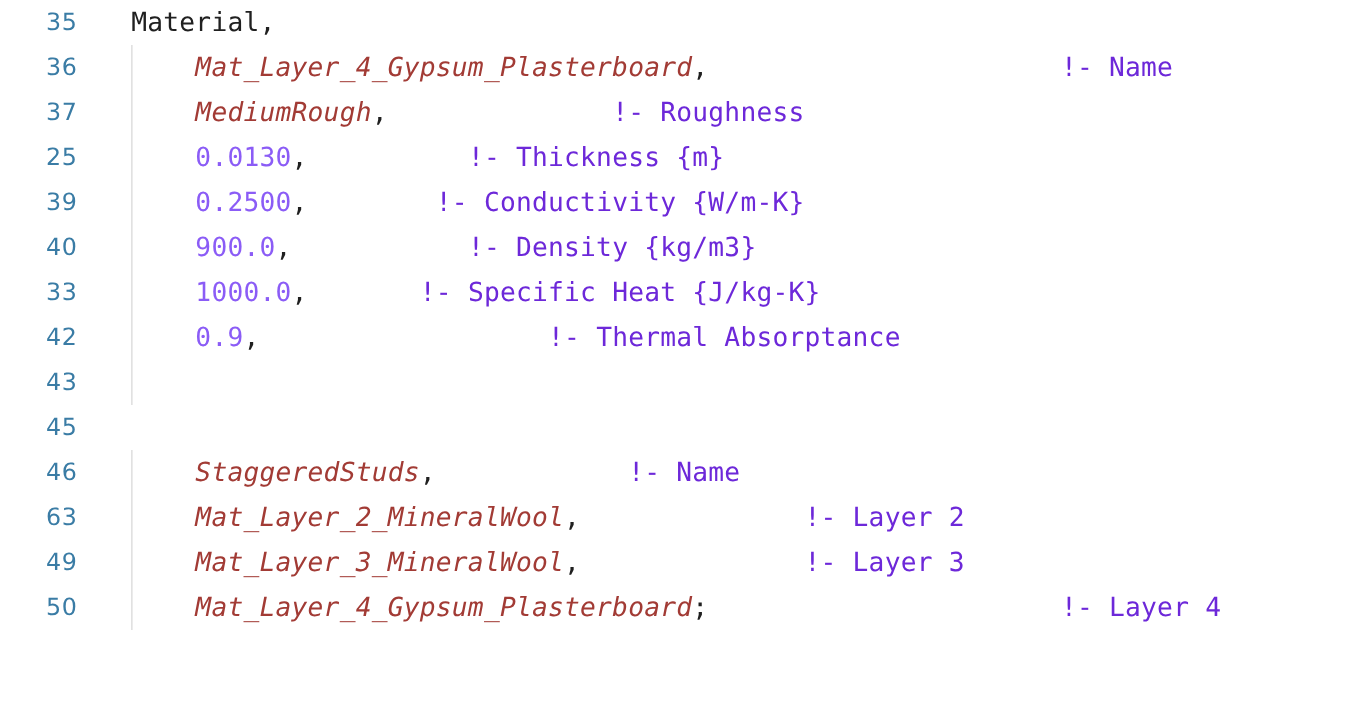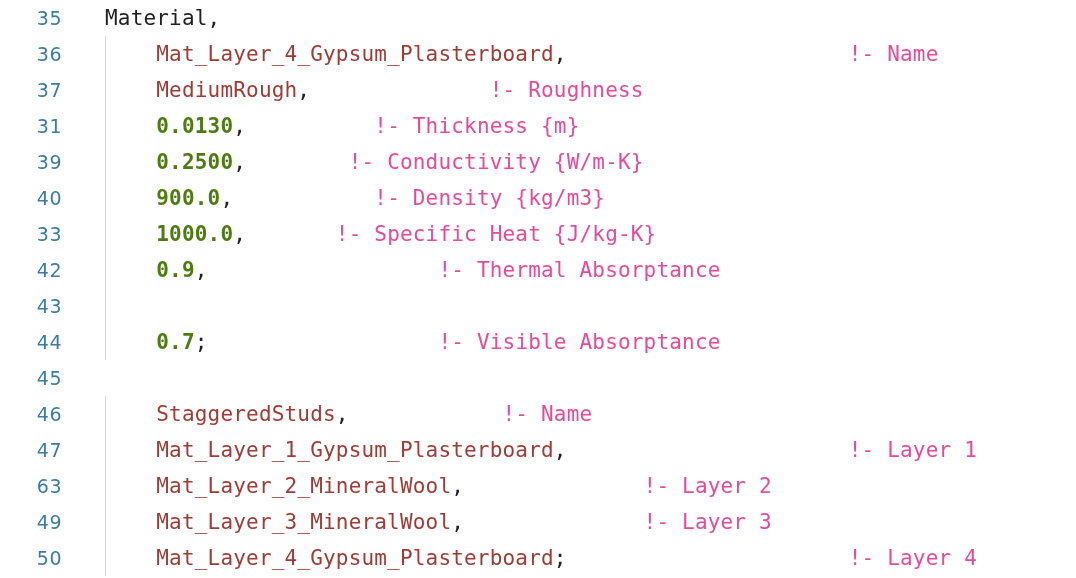--- a/index.html
+++ b/index.html
@@ -57,39 +57,37 @@
     position: absolute;
     left: 105px;
     top: 0;
     width: 1px;
     height: 36px;
     background: #d7d7d7;
   }
 
   
   .tok-keyword { color: #202020; }
-  .tok-string  { color: #a23b35; }
-  .tok-number  { color: #4d7c0f; font-weight: bold; }
-  .tok-comment { color: #ec4899; }
+  .tok-string  { color: #a23b35; font-style: italic; }
+  .tok-number  { color: #8b5cf6; }
+  .tok-comment { color: #6d28d9; }
   .tok-punct   { color: #202020; }
   .tok-plain   { color: #202020; }
 </style>
 </head>
 <body>
 
 <div id="code-viewer">
     <div class="code-line"><div class="gutter">35</div><div class="line-content"><span class="tok-keyword">Material</span><span class="tok-punct">,</span></div></div>
     <div class="code-line"><div class="indent-guide"></div><div class="gutter">36</div><div class="line-content"><span class="tok-plain">    </span><span class="tok-string">Mat_Layer_4_Gypsum_Plasterboard</span><span class="tok-punct">,</span><span class="tok-plain">                      </span><span class="tok-comment">!- Name</span></div></div>
     <div class="code-line"><div class="indent-guide"></div><div class="gutter">37</div><div class="line-content"><span class="tok-plain">    </span><span class="tok-string">MediumRough</span><span class="tok-punct">,</span><span class="tok-plain">              </span><span class="tok-comment">!- Roughness</span></div></div>
-    <div class="code-line"><div class="indent-guide"></div><div class="gutter">31</div><div class="line-content"><span class="tok-plain">    </span><span class="tok-number">0.0130</span><span class="tok-punct">,</span><span class="tok-plain">          </span><span class="tok-comment">!- Thickness {m}</span></div></div>
+    <div class="code-line"><div class="indent-guide"></div><div class="gutter">25</div><div class="line-content"><span class="tok-plain">    </span><span class="tok-number">0.0130</span><span class="tok-punct">,</span><span class="tok-plain">          </span><span class="tok-comment">!- Thickness {m}</span></div></div>
     <div class="code-line"><div class="indent-guide"></div><div class="gutter">39</div><div class="line-content"><span class="tok-plain">    </span><span class="tok-number">0.2500</span><span class="tok-punct">,</span><span class="tok-plain">        </span><span class="tok-comment">!- Conductivity {W/m-K}</span></div></div>
     <div class="code-line"><div class="indent-guide"></div><div class="gutter">40</div><div class="line-content"><span class="tok-plain">    </span><span class="tok-number">900.0</span><span class="tok-punct">,</span><span class="tok-plain">           </span><span class="tok-comment">!- Density {kg/m3}</span></div></div>
     <div class="code-line"><div class="indent-guide"></div><div class="gutter">33</div><div class="line-content"><span class="tok-plain">    </span><span class="tok-number">1000.0</span><span class="tok-punct">,</span><span class="tok-plain">       </span><span class="tok-comment">!- Specific Heat {J/kg-K}</span></div></div>
     <div class="code-line"><div class="indent-guide"></div><div class="gutter">42</div><div class="line-content"><span class="tok-plain">    </span><span class="tok-number">0.9</span><span class="tok-punct">,</span><span class="tok-plain">                  </span><span class="tok-comment">!- Thermal Absorptance</span></div></div>
     <div class="code-line"><div class="indent-guide"></div><div class="gutter">43</div></div>
-    <div class="code-line"><div class="indent-guide"></div><div class="gutter">44</div><div class="line-content"><span class="tok-plain">    </span><span class="tok-number">0.7</span><span class="tok-punct">;</span><span class="tok-plain">                  </span><span class="tok-comment">!- Visible Absorptance</span></div></div>
     <div class="code-line"><div class="gutter">45</div></div>
     <div class="code-line"><div class="indent-guide"></div><div class="gutter">46</div><div class="line-content"><span class="tok-plain">    </span><span class="tok-string">StaggeredStuds</span><span class="tok-punct">,</span><span class="tok-plain">            </span><span class="tok-comment">!- Name</span></div></div>
-    <div class="code-line"><div class="indent-guide"></div><div class="gutter">47</div><div class="line-content"><span class="tok-plain">    </span><span class="tok-string">Mat_Layer_1_Gypsum_Plasterboard</span><span class="tok-punct">,</span><span class="tok-plain">                      </span><span class="tok-comment">!- Layer 1</span></div></div>
     <div class="code-line"><div class="indent-guide"></div><div class="gutter">63</div><div class="line-content"><span class="tok-plain">    </span><span class="tok-string">Mat_Layer_2_MineralWool</span><span class="tok-punct">,</span><span class="tok-plain">              </span><span class="tok-comment">!- Layer 2</span></div></div>
     <div class="code-line"><div class="indent-guide"></div><div class="gutter">49</div><div class="line-content"><span class="tok-plain">    </span><span class="tok-string">Mat_Layer_3_MineralWool</span><span class="tok-punct">,</span><span class="tok-plain">              </span><span class="tok-comment">!- Layer 3</span></div></div>
     <div class="code-line"><div class="indent-guide"></div><div class="gutter">50</div><div class="line-content"><span class="tok-plain">    </span><span class="tok-string">Mat_Layer_4_Gypsum_Plasterboard</span><span class="tok-punct">;</span><span class="tok-plain">                      </span><span class="tok-comment">!- Layer 4</span></div></div>
   </div>
 
 </body></html>

